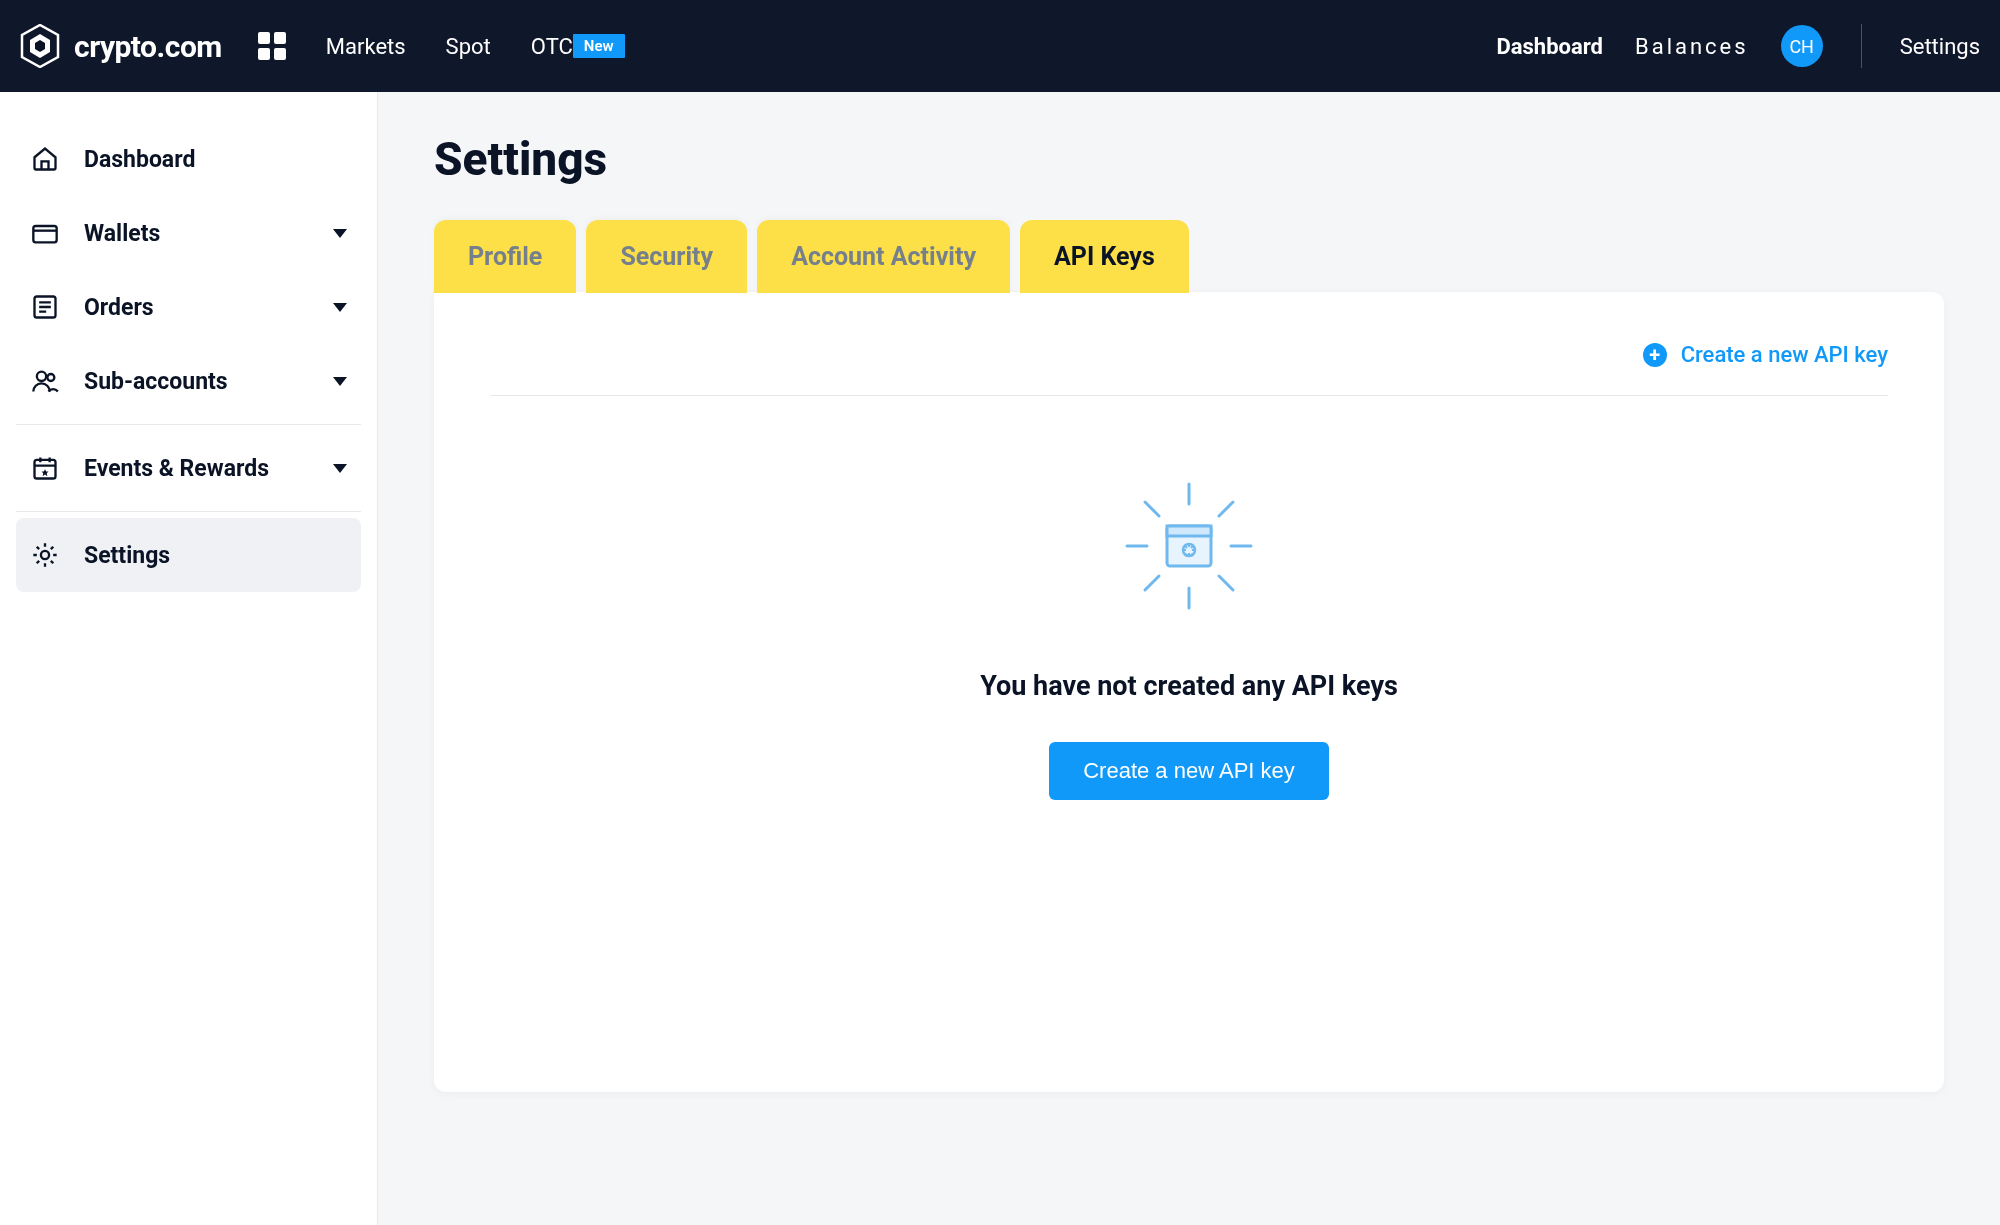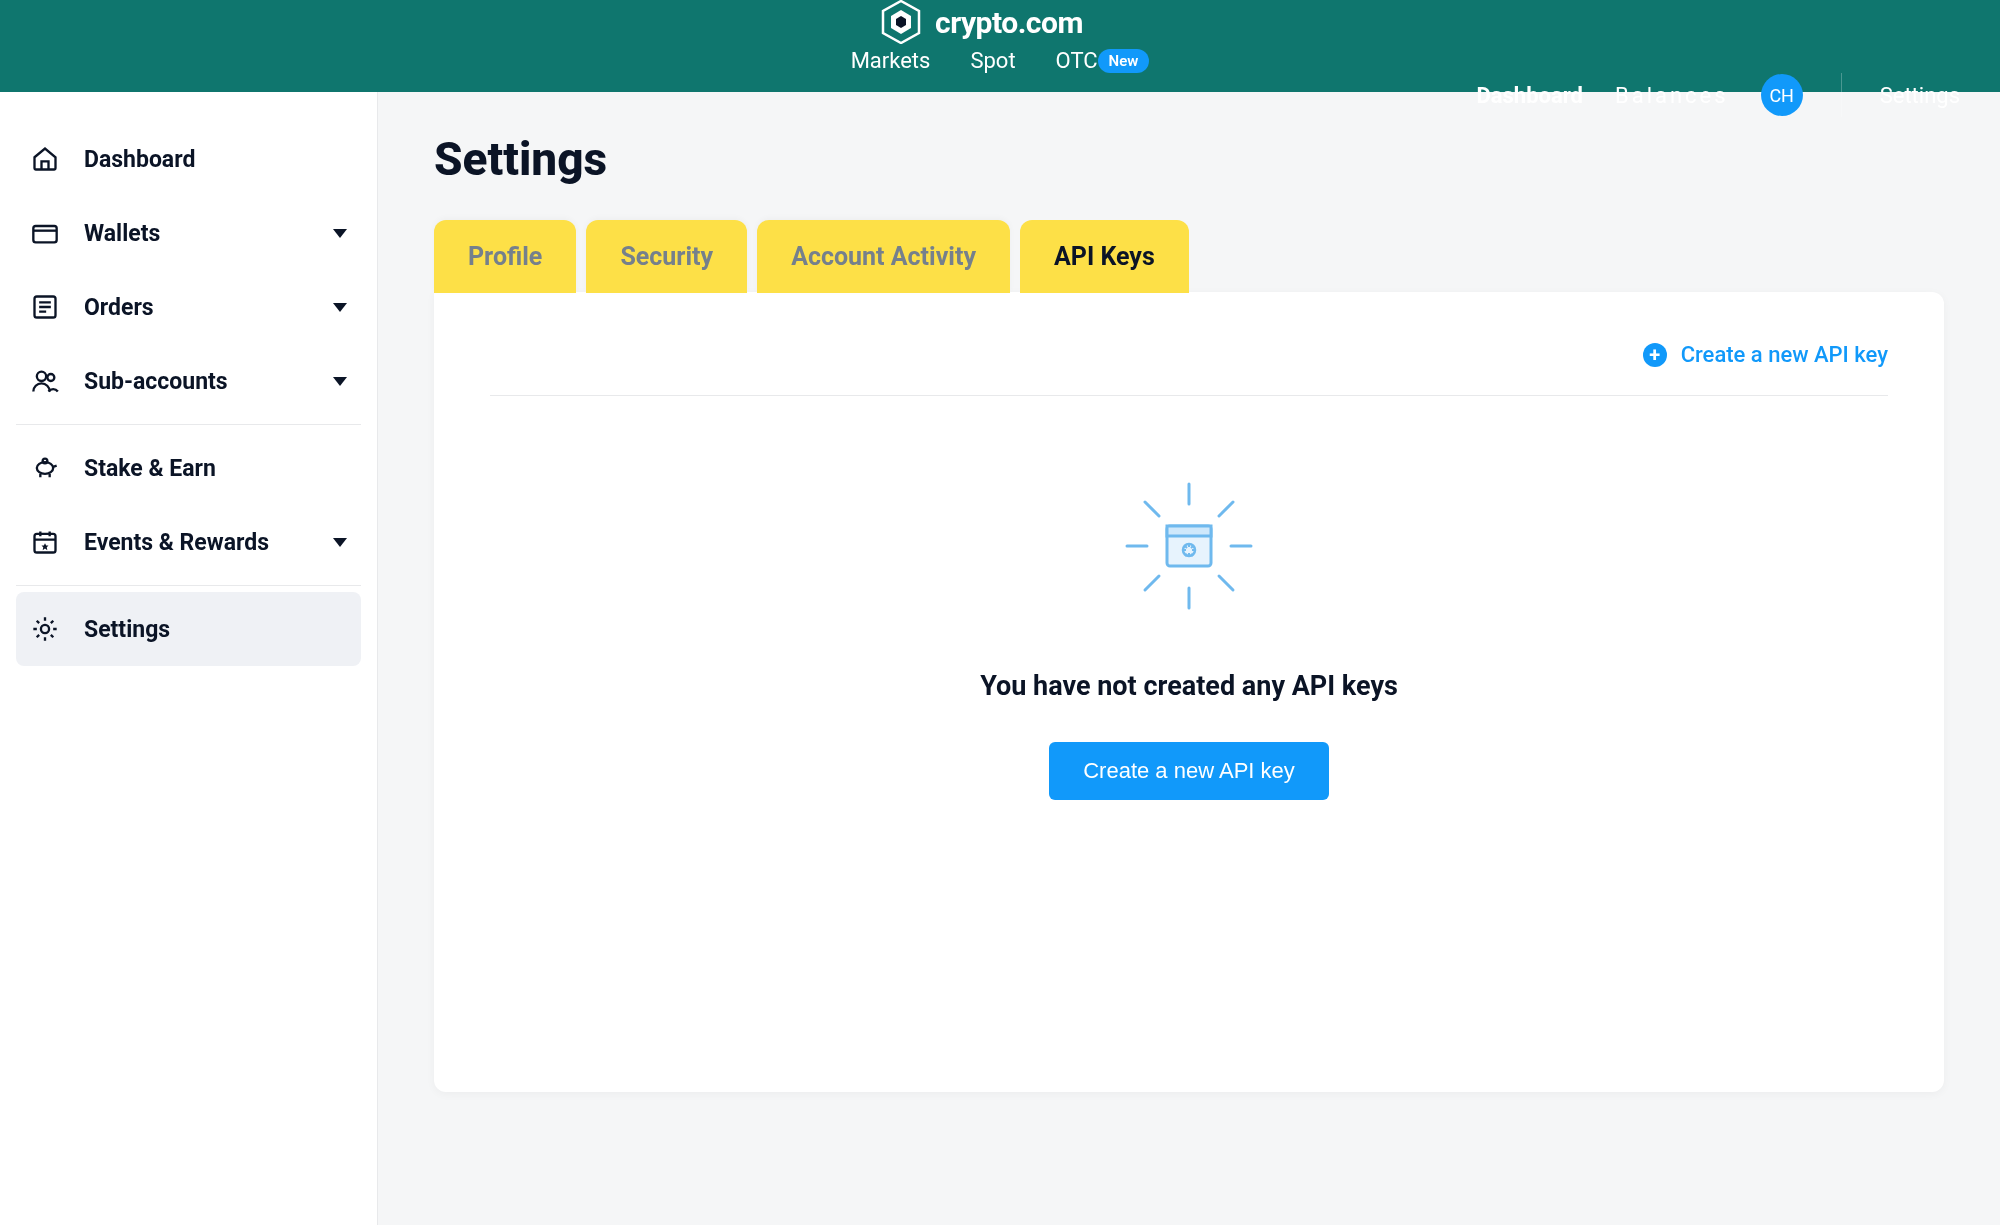--- a/index.html
+++ b/index.html
@@ -8,26 +8,25 @@
       background: #f5f6f7;
       color: #0b1426;
       width: 2000px;
       height: 1225px;
       overflow: hidden;
     }
 
     
     .header {
       height: 92px;
-      background: #0f766e;
-      display: flex;
-      align-items: center;
-      padding: 0 40px;
-      color: #fff;
-      flex-direction: column;
+      background: #0f172a;
+      display: flex;
+      align-items: center;
+      padding: 0 20px;
+      color: #fff;
     }
     .logo {
       display: flex;
       align-items: center;
       gap: 14px;
       margin-right: 36px;
     }
     .logo-icon {
       width: 40px;
       height: 44px;
@@ -63,21 +62,21 @@
     .nav-item-otc {
       display: flex;
       align-items: center;
     }
     .badge-new {
       background: #1199fa;
       color: #fff;
       font-size: 15px;
       font-weight: 600;
       padding: 3px 11px;
-      border-radius: 12px;
+      border-radius: 1px;
     }
     .header-right {
       margin-left: auto;
       display: flex;
       align-items: center;
       gap: 32px;
     }
     .header-right .nav-link.bold {
       font-weight: 700;
     }
@@ -323,31 +322,20 @@
           <circle cx="17" cy="9" r="3"></circle>
           <path d="M15 21 a5 5 0 0 1 8 0"></path>
         </svg>
       </span>
       <span>Sub-accounts</span>
       <span class="chev"></span>
     </div>
 
     <div class="sidebar-sep"></div>
 
-    <div class="sidebar-item">
-      <span class="si-icon">
-        <svg viewBox="0 0 24 24" width="28" height="28" fill="none" stroke="#0b1426" stroke-width="2">
-          <path d="M5 12 a7 5 0 1 0 14 0 a7 5 0 1 0 -14 0"></path>
-          <path d="M19 11 L22 10"></path>
-          <path d="M8 17 L8 20 M16 17 L16 20"></path>
-          <circle cx="12" cy="6" r="2"></circle>
-        </svg>
-      </span>
-      <span>Stake &amp; Earn</span>
-    </div>
 
     <div class="sidebar-item">
       <span class="si-icon">
         <svg viewBox="0 0 24 24" width="28" height="28" fill="none" stroke="#0b1426" stroke-width="2">
           <rect x="3" y="5" width="18" height="16" rx="2"></rect>
           <path d="M8 3 V7 M16 3 V7 M3 10 H21"></path>
           <path d="M12 13 L13 15 L15 15 L13.5 16.5 L14 19 L12 17.5 L10 19 L10.5 16.5 L9 15 L11 15 Z" fill="#0b1426" stroke="none"></path>
         </svg>
       </span>
       <span>Events &amp; Rewards</span>

